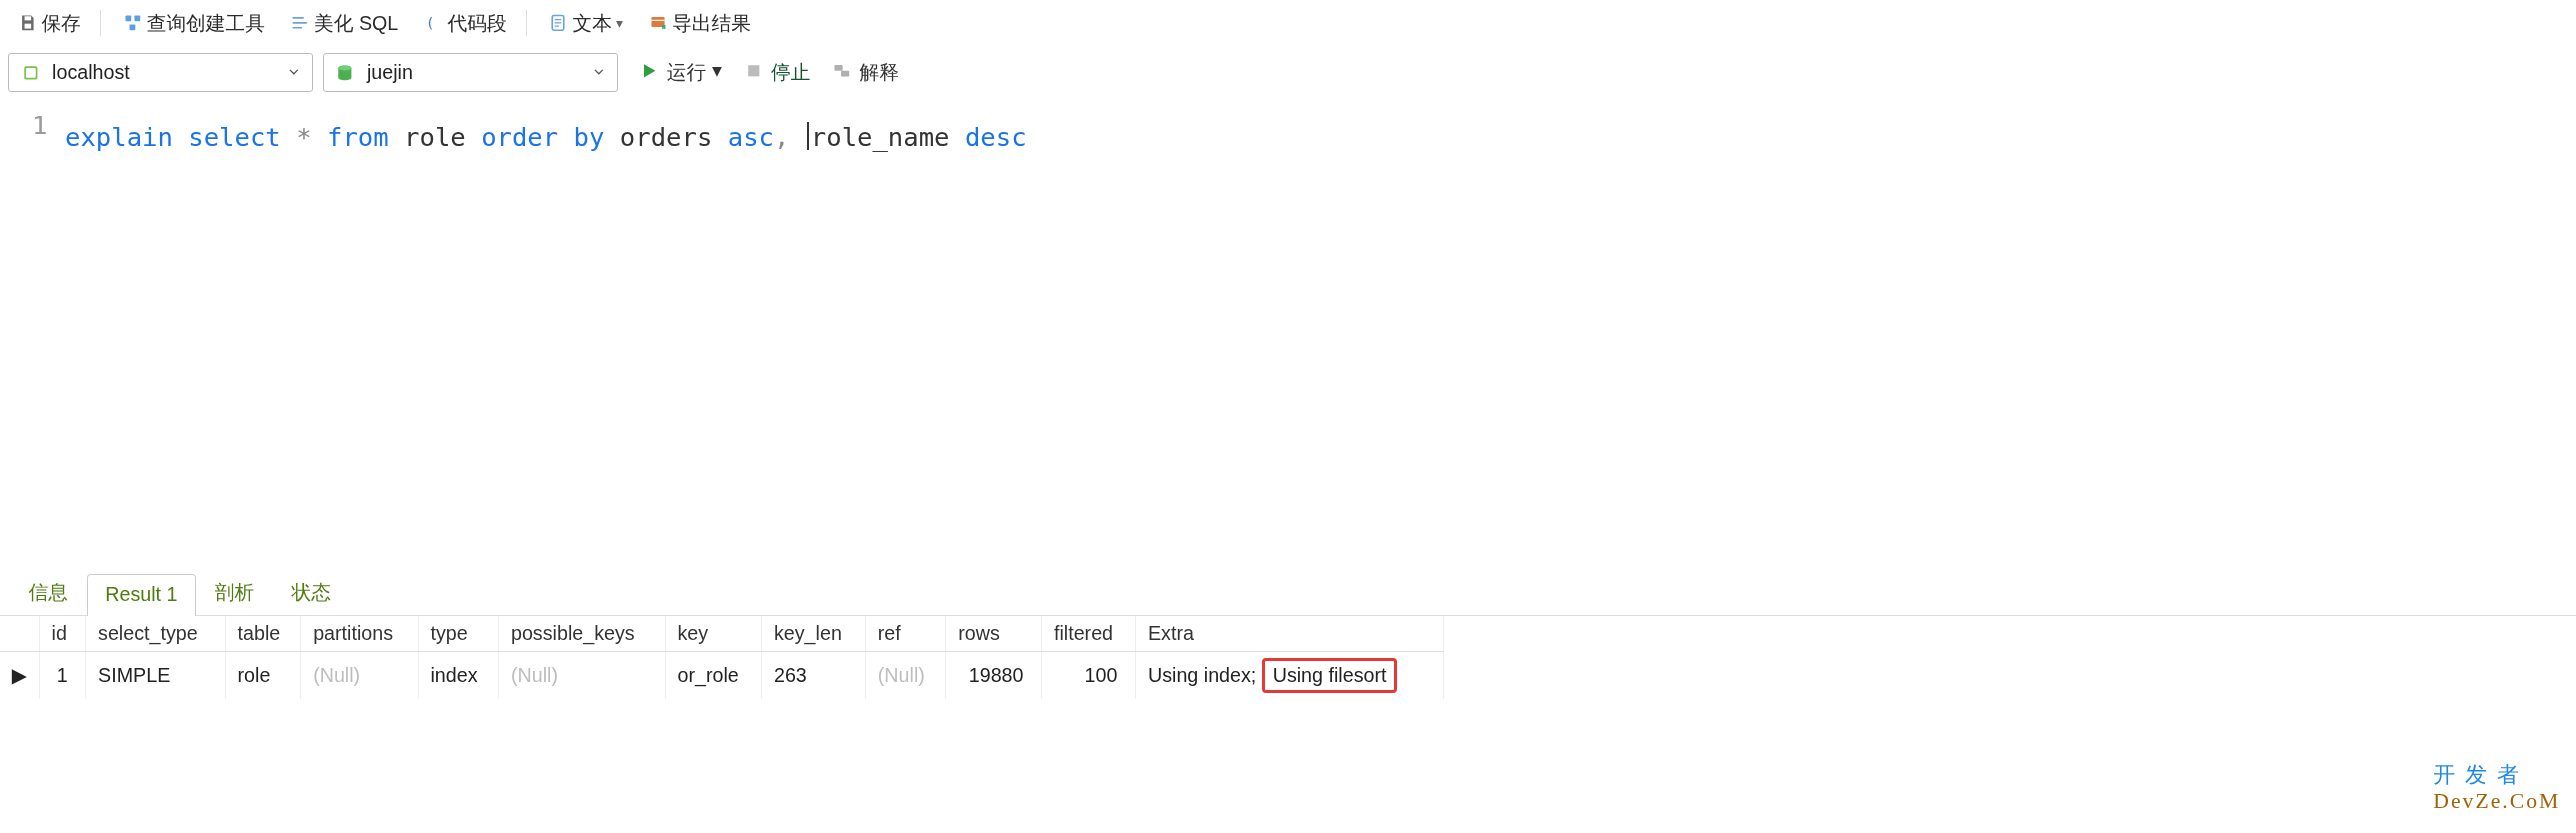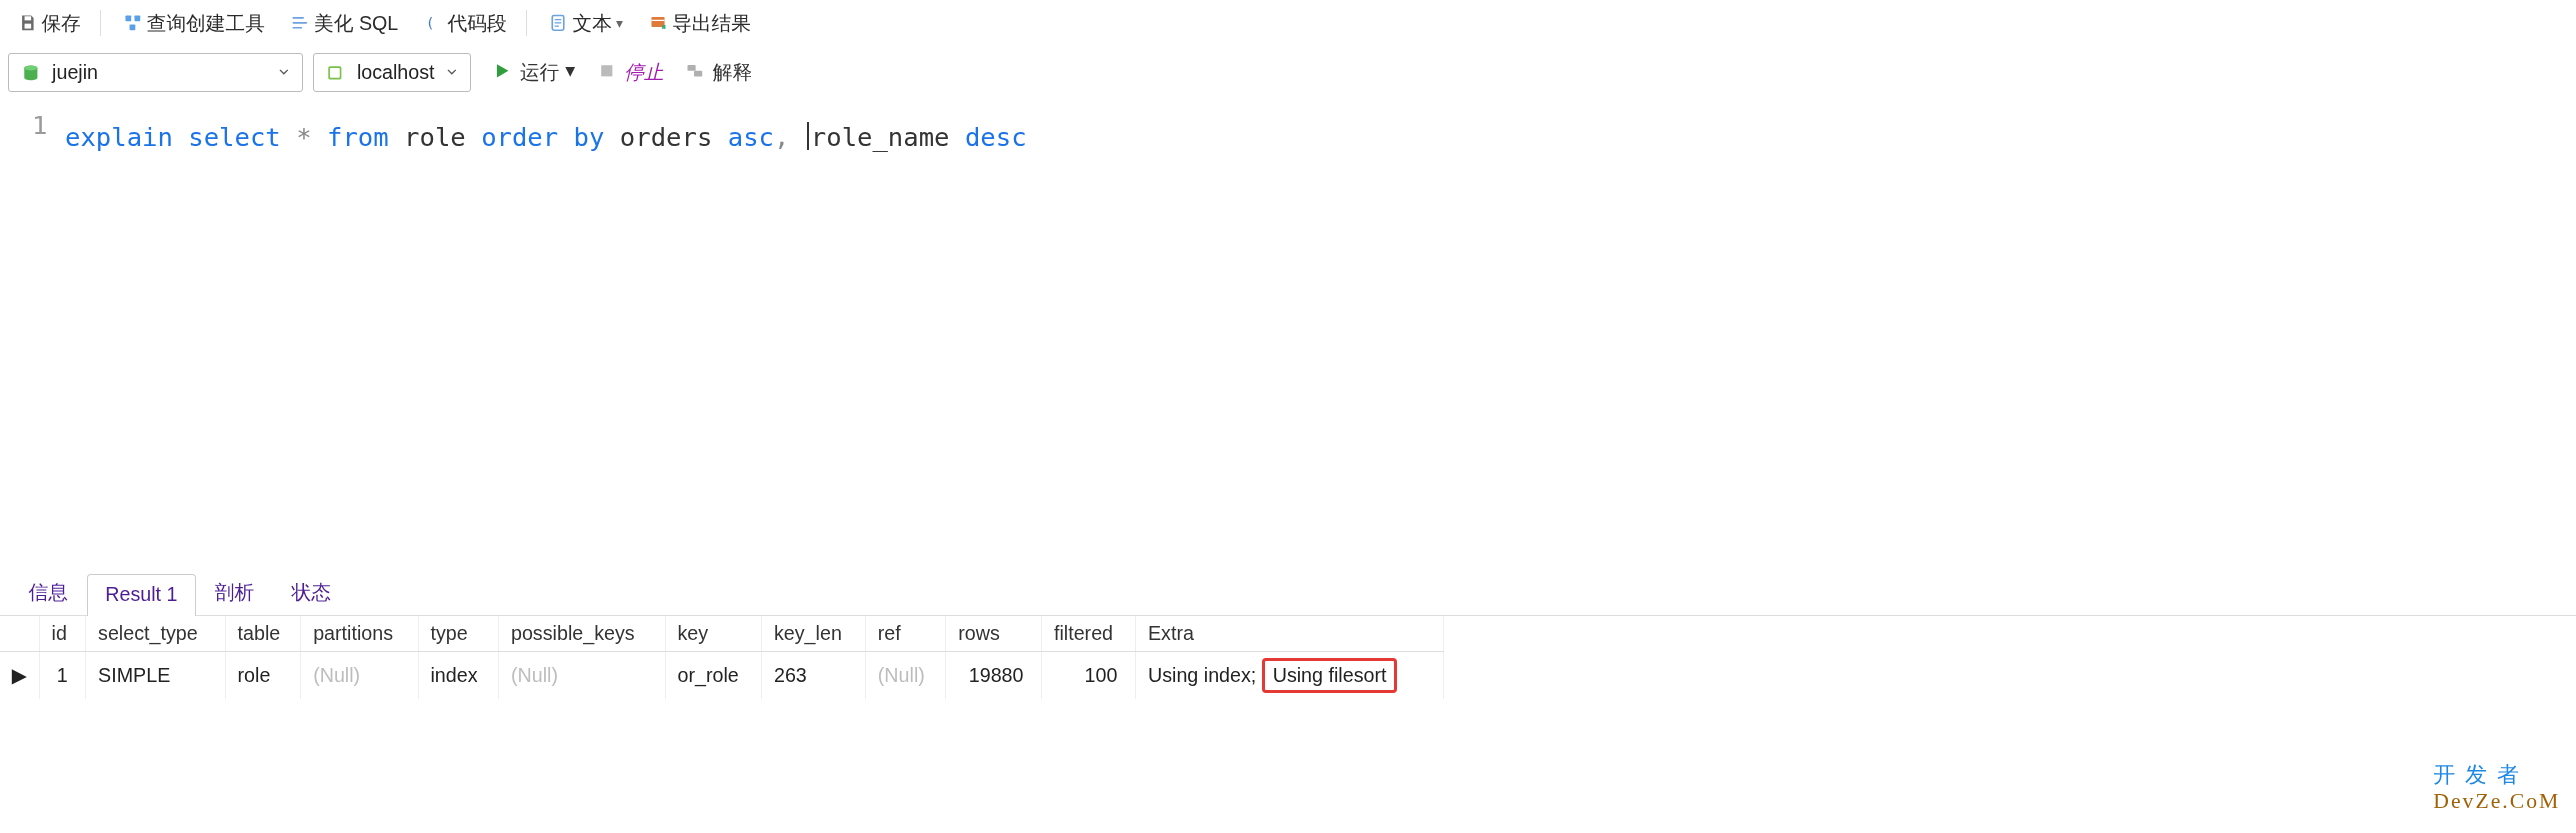--- a/index.html
+++ b/index.html
@@ -50,21 +50,21 @@
       padding: 5.9px 9.8px;
       background: #fff;
       height: 39px;
     }
     .combo:first-of-type { width: 305px; }
     .combo.db { width: 295px; }
     .combo .name { flex: 1; color: #222; }
     .combo .chev { color: #444; }
     .run-group { display: inline-flex; align-items: center; gap: 7.9px; margin-left: 3.9px; }
     .run-btn { display: inline-flex; align-items: flex-start; gap: 5.9px; padding: 3.9px 5.9px; cursor: pointer; border-radius: 3px; }
-    .run-btn.disabled { color: #a21caf; cursor: default; font-style: italic; }
+    .run-btn.disabled { color: #14532d; cursor: default; }
     .run-btn.disabled .icon svg * { fill: #bbb; stroke: #bbb; }
 
     
     .editor {
       display: flex;
       align-items: flex-start;
       padding: 7.9px 0 0 0;
       font-family: Consolas, "DejaVu Sans Mono", monospace;
       font-size: 25.6px;
       height: 423px;
@@ -94,21 +94,21 @@
       gap: 0;
       padding-left: 9.8px;
       border-bottom: 1px solid #ddd;
       margin-top: 3.9px;
     }
     .tab {
       padding: 7.9px 17.7px 9.8px 17.7px;
       border: 1px solid transparent;
       border-bottom: none;
       cursor: pointer;
-      color: #4c1d95;
+      color: #4d7c0f;
       background: transparent;
       position: relative;
       top: 1px;
     }
     .tab.active {
       background: #fff;
       border-color: #ccc;
       border-radius: 3.9px 3.9px 0 0;
       margin-top: 44px;
     }
@@ -219,43 +219,43 @@
           <rect x="3" y="5" width="16" height="12" fill="#e07a3b" rx="1"></rect>
           <path d="M3 9h16" stroke="#fff" stroke-width="1.5"></path>
           <path d="M16 15l4 4M20 15l-4 4" stroke="#3a7" stroke-width="2"></path>
         </svg>
     </span>
     <span>导出结果</span>
   </div>
 </div>
 
 <div class="runbar">
+  <div class="combo">
+    <span class="icon">
+      <svg viewBox="0 0 24 24" width="19.7" height="19.7">
+          <rect x="4" y="4" width="16" height="16" rx="2" fill="#79c24a"></rect>
+          <rect x="6" y="6" width="12" height="12" rx="1" fill="#fff"></rect>
+        </svg>
+    </span>
+    <span class="name">localhost</span>
+    <span class="chev">
+      <svg viewBox="0 0 24 24" width="15.7" height="15.7">
+          <path d="M6 9l6 6 6-6" stroke="#555" stroke-width="2" fill="none"></path>
+        </svg>
+    </span>
+  </div>
   <div class="combo db">
     <span class="icon">
       <svg viewBox="0 0 24 24" width="19.7" height="19.7">
           <ellipse cx="12" cy="6" rx="8" ry="3" fill="#4caf50"></ellipse>
           <path d="M4 6v12c0 1.7 3.6 3 8 3s8-1.3 8-3V6" fill="#4caf50"></path>
           <ellipse cx="12" cy="6" rx="8" ry="3" fill="#6fcf75"></ellipse>
         </svg>
     </span>
     <span class="name">juejin</span>
-    <span class="chev">
-      <svg viewBox="0 0 24 24" width="15.7" height="15.7">
-          <path d="M6 9l6 6 6-6" stroke="#555" stroke-width="2" fill="none"></path>
-        </svg>
-    </span>
-  </div>
-  <div class="combo">
-    <span class="icon">
-      <svg viewBox="0 0 24 24" width="19.7" height="19.7">
-          <rect x="4" y="4" width="16" height="16" rx="2" fill="#79c24a"></rect>
-          <rect x="6" y="6" width="12" height="12" rx="1" fill="#fff"></rect>
-        </svg>
-    </span>
-    <span class="name">localhost</span>
     <span class="chev">
       <svg viewBox="0 0 24 24" width="15.7" height="15.7">
           <path d="M6 9l6 6 6-6" stroke="#555" stroke-width="2" fill="none"></path>
         </svg>
     </span>
   </div>
   <div class="run-group">
     <div class="run-btn">
       <span class="icon">
         <svg viewBox="0 0 24 24" width="19.7" height="19.7">

